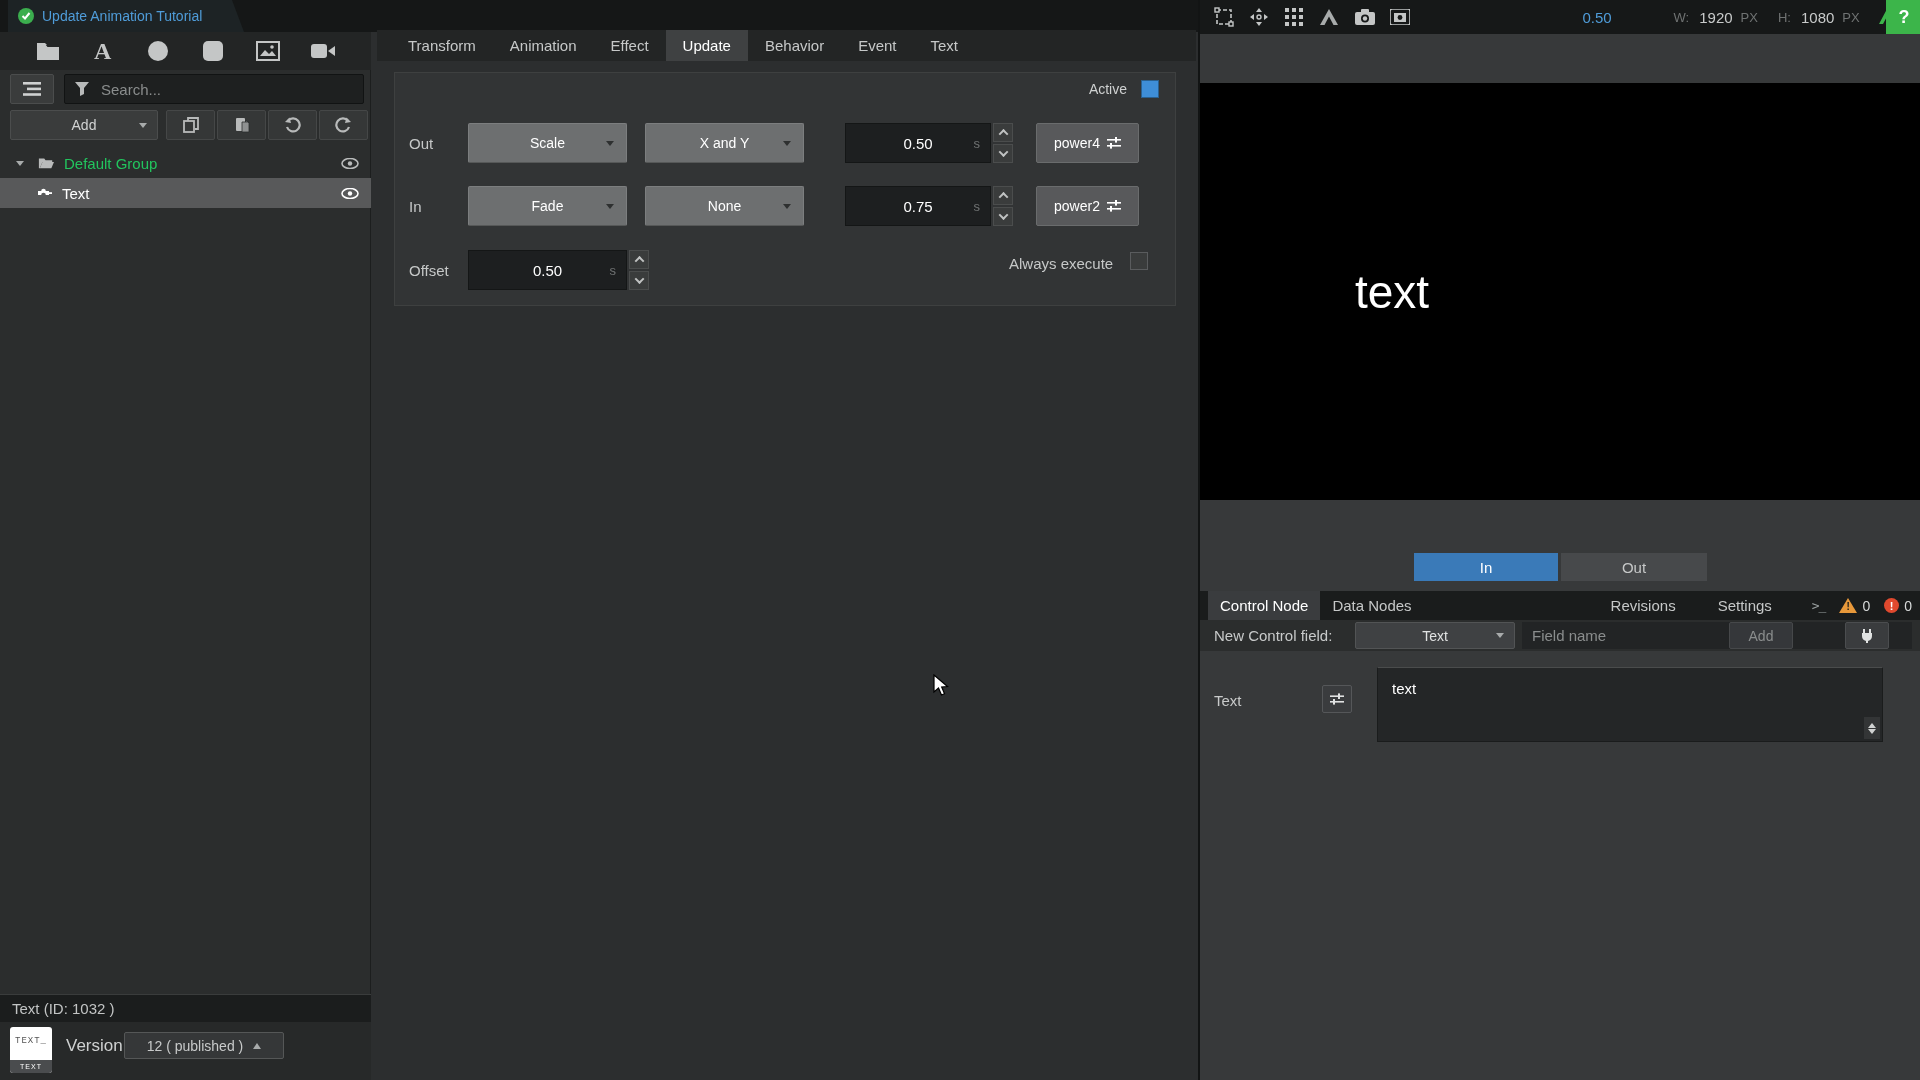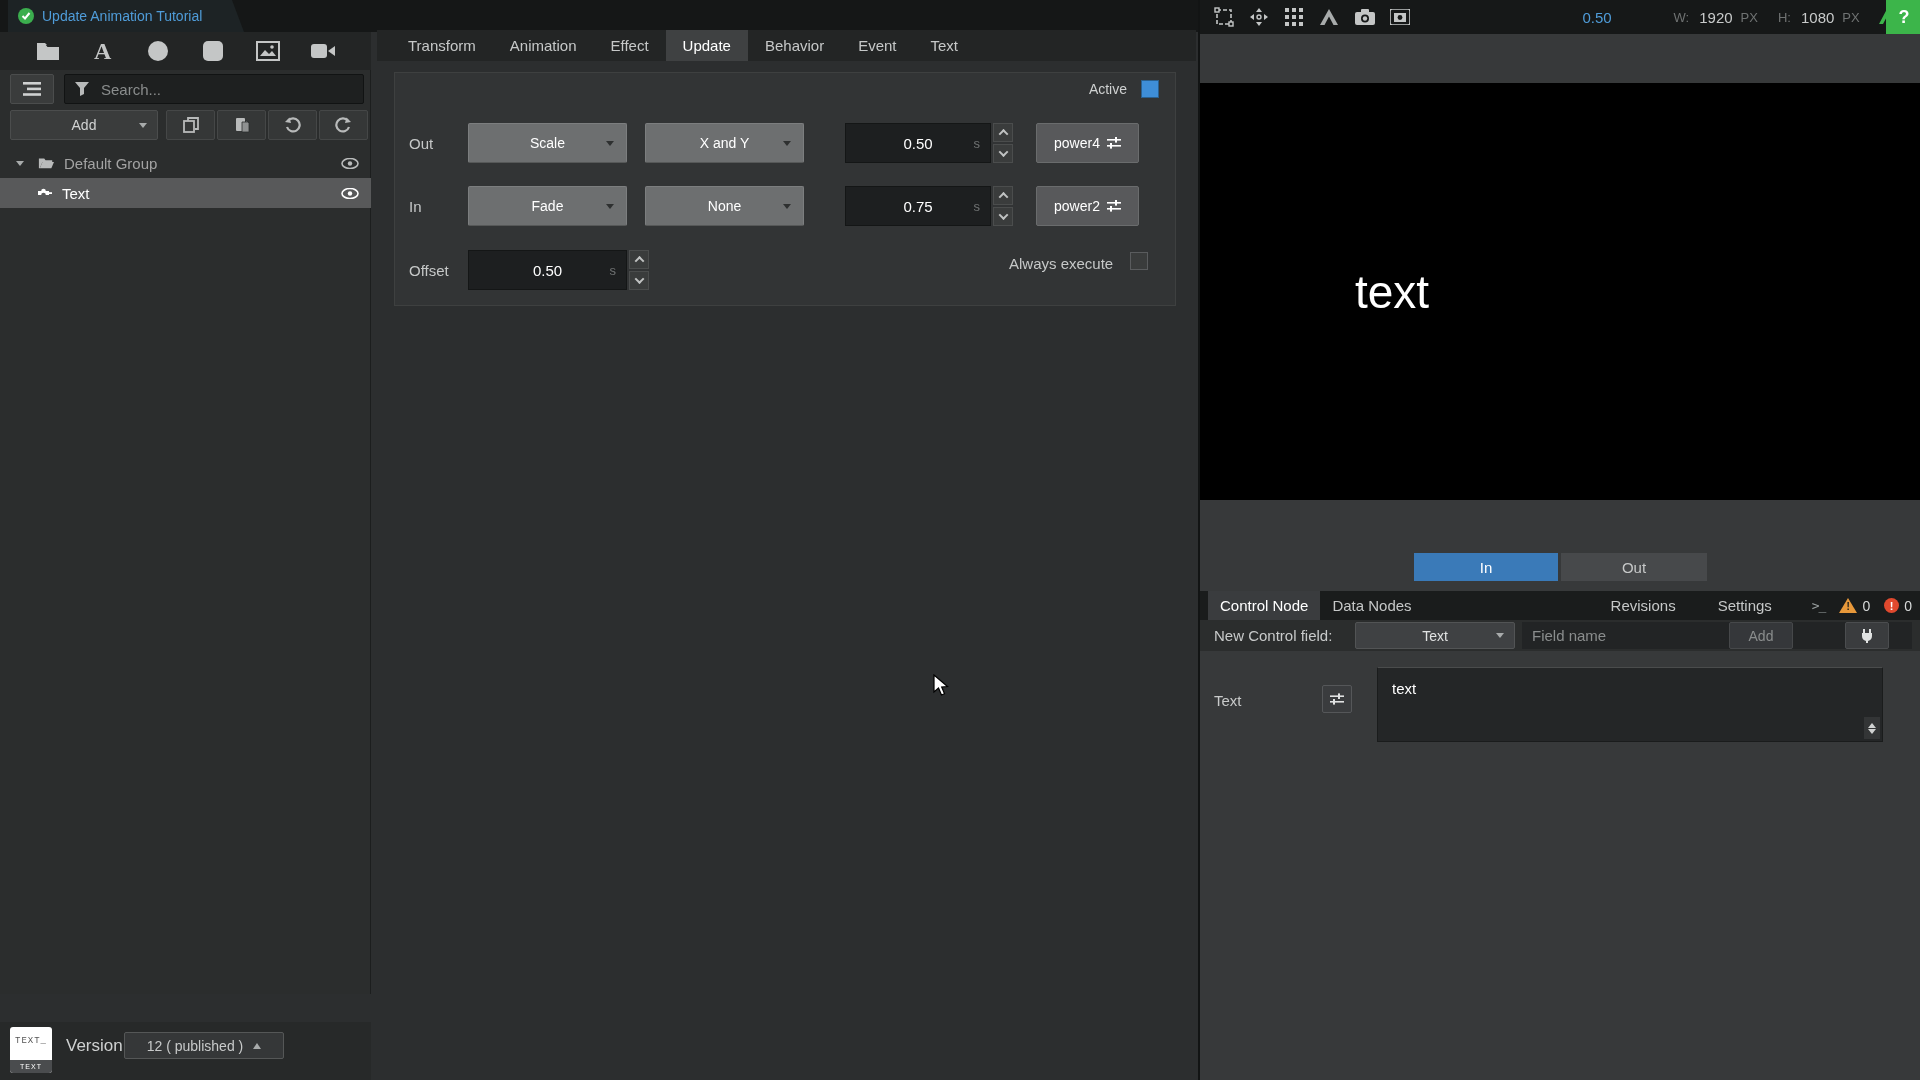--- a/index.html
+++ b/index.html
@@ -30,21 +30,21 @@
   .sidebar { left:0; top:70px; width:371px; height:924px; background:#2b2d2d; border-right:1px solid #1c1e1e; }
   .hamburger-btn { left:10px; top:4px; width:44px; height:30px; background:#3a3c3c; border:1px solid #4b4d4d; border-radius:2px; display:flex; align-items:center; justify-content:center; }
   .search-box { left:64px; top:4px; width:300px; height:30px; background:#1e2020; border:1px solid #111313; border-radius:2px; display:flex; align-items:center; gap:12px; padding:0 10px; }
   .search-box input { background:transparent; border:0; outline:0; color:#9a9d9d; font-size:15px; width:230px; font-family:"Liberation Sans",sans-serif; }
   .search-box input::placeholder { color:#8a8d8d; }
   .add-btn { left:10px; top:40px; width:148px; height:30px; background:#3a3c3c; border:1px solid #4b4d4d; border-radius:2px; display:flex; align-items:center; justify-content:center; color:#d0d2d2; font-size:14px; }
   .add-btn .caret { position:absolute; right:10px; }
   .icon-btn-row { left:166px; top:40px; display:flex; gap:2px; }
   .sm-btn { width:49px; height:30px; background:#353737; border:1px solid #454747; border-radius:2px; display:flex; align-items:center; justify-content:center; color:#b8baba; }
   .tree { left:0; top:78px; width:371px; }
-  .tree-row { height:30px; display:flex; align-items:center; gap:10px; padding:0 12px; color:#a3a3a3; font-size:15px; }
+  .tree-row { height:30px; display:flex; align-items:center; gap:10px; padding:0 12px; color:#22c55e; font-size:15px; }
   .tree-row.selected { background:#58595a; color:#fff; }
   .tree-row .grow { flex:1; }
   .tw { width:16px; display:flex; justify-content:center; }
   .indent { width:14px; }
   .caret { width:0; height:0; border-left:5px solid transparent; border-right:5px solid transparent; border-top:6px solid #a8abab; display:inline-block; }
   .caret.up { border-top:0; border-bottom:6px solid #a8abab; }
   .caret.small { border-left-width:4px; border-right-width:4px; border-top-width:5px; }
 
   
   .sel-info-bar { left:0; top:994px; width:371px; height:28px; background:#1b1d1d; display:flex; align-items:center; padding:0 12px; color:#c2c4c4; font-size:15px; border-top:1px solid #3a3c3c; }
@@ -246,20 +246,23 @@
         <span>
           <svg width="18" height="11" viewBox="0 0 18 11">
               <ellipse cx="9" cy="5.5" rx="8" ry="5" fill="none" stroke="#fff" stroke-width="1.6"></ellipse>
               <circle cx="9" cy="5.5" r="2.2" fill="#fff"></circle>
             </svg>
         </span>
       </div>
     </div>
   </div>
 
+  <div class="abs sel-info-bar">
+    <span>Text (ID: 1032 )</span>
+  </div>
   <div class="abs version-area">
     <div class="abs thumb">
       <span class="thumb-word">TEXT_</span>
       <span class="thumb-badge">TEXT</span>
     </div>
     <span class="abs version-label">Version</span>
     <div class="abs version-dd">
       <span>12 ( published )</span>
       <span class="caret small up"></span>
     </div>

